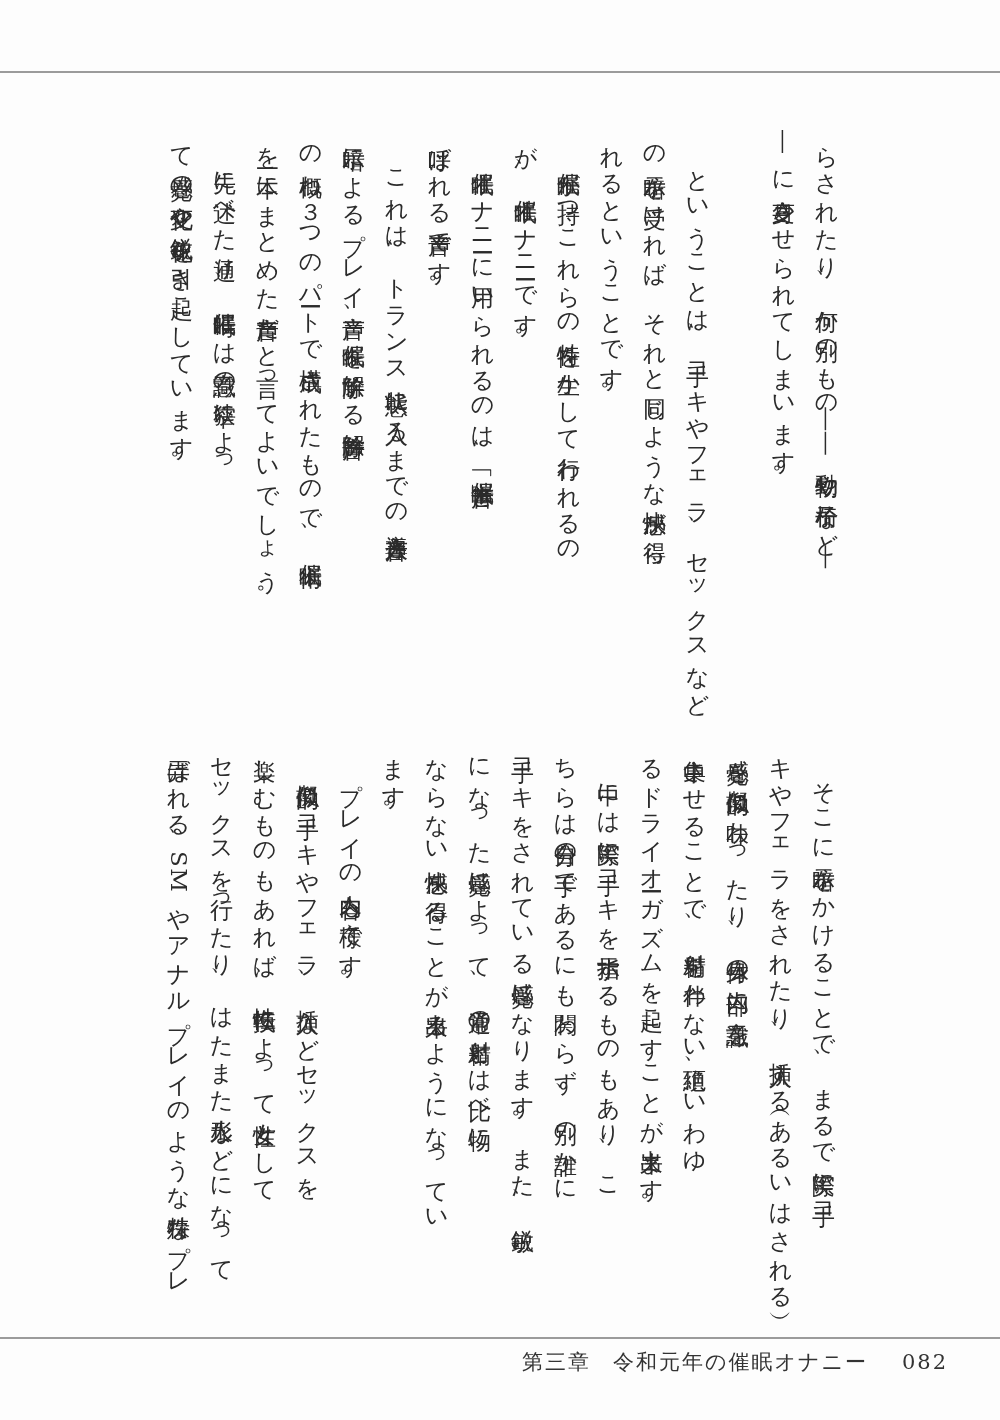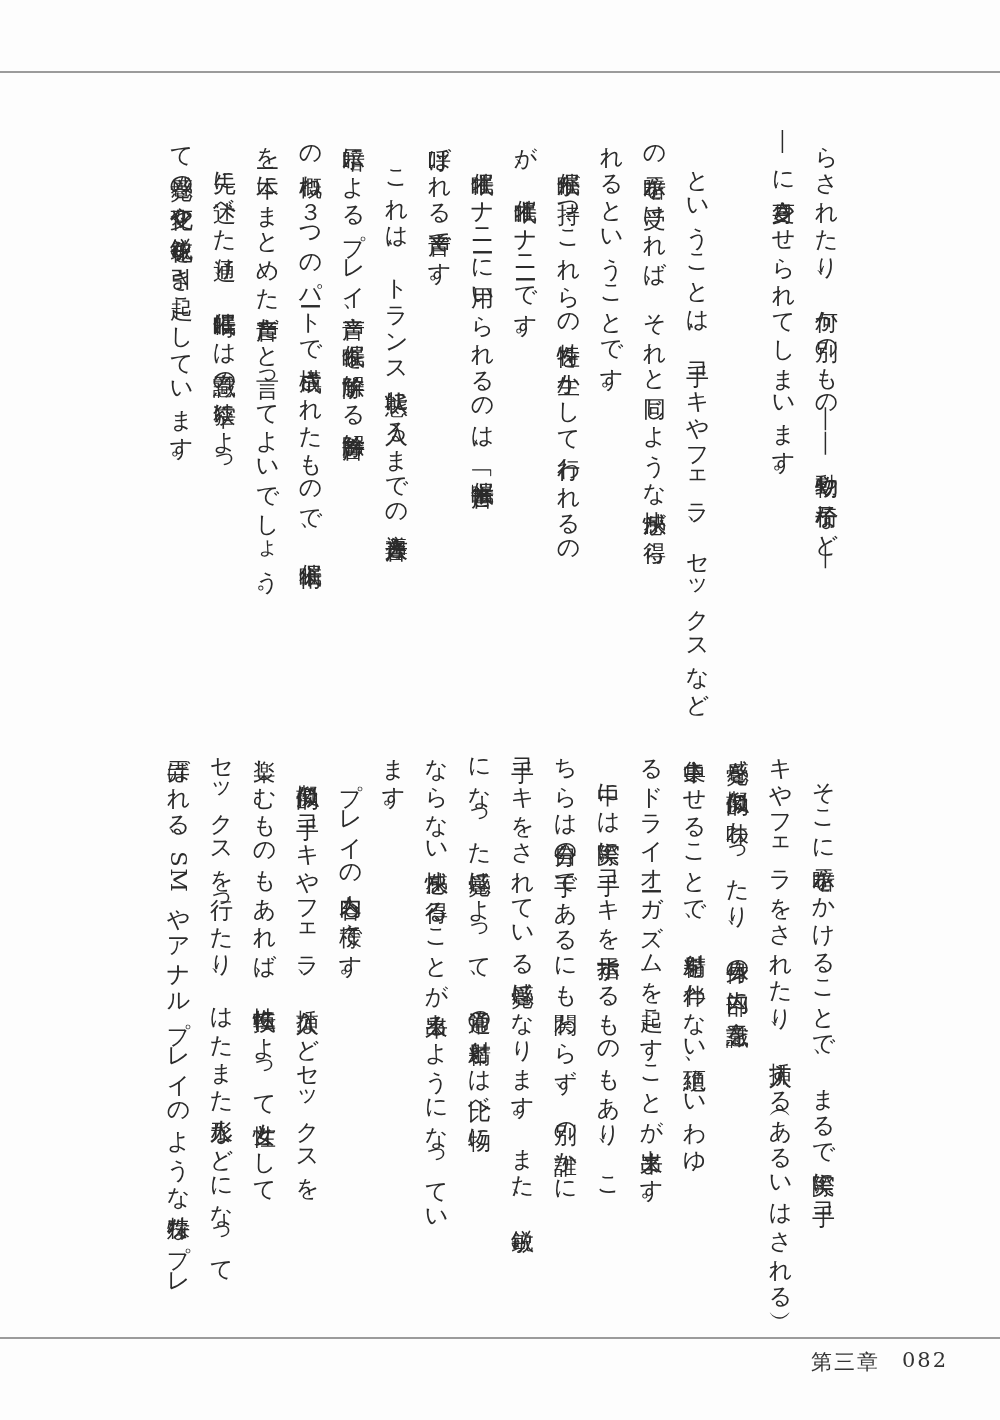--- a/index.html
+++ b/index.html
@@ -45,21 +45,21 @@
     height: 612px;
   }
   .line {
     margin: 0;
   }
   #footer {
     position: absolute;
     top: 1348px;
     right: 52px;
     display: flex;
-    align-items: flex-start;
+    align-items: center;
     font-size: 21px;
     color: #333333;
     letter-spacing: 2px;
   }
   #footer .chapter { margin-right: 22px; }
   #footer .title   { margin-right: 34px; }
 </style>
 </head>
 <body>
 
@@ -100,14 +100,15 @@
   <div class="line">　擬似的に手コキやフェラ、挿入などセックスを</div>
   <div class="line">楽しむものもあれば、性転換によって女性として</div>
   <div class="line">セックスを行ったり、はたまた人形などになって</div>
   <div class="line">弄ばれる、SMやアナルプレイのような特殊なプレ</div>
 </div>
 
 <div id="bottom-rule" class="rule"></div>
 
 <div id="footer">
   <span class="chapter">第三章</span>
+  <span class="title">令和元年の催眠オナニー</span>
   <span class="pagenum">082</span>
 </div>
 
 </body></html>

